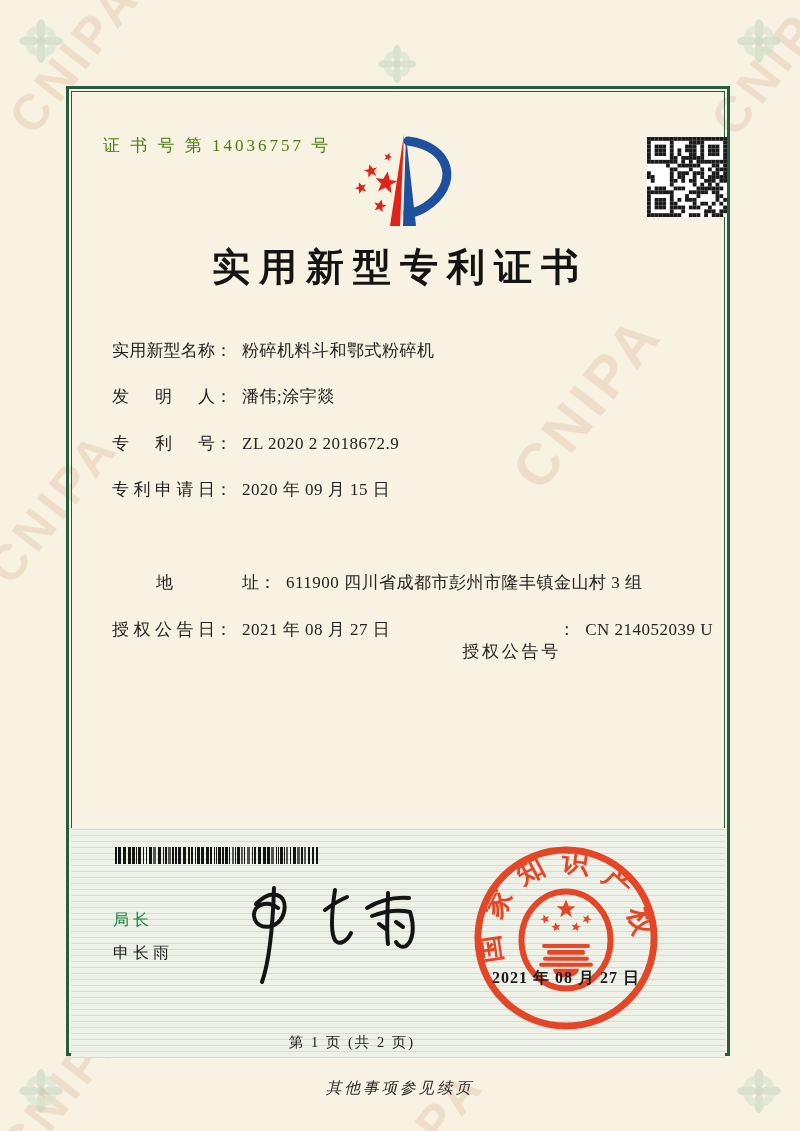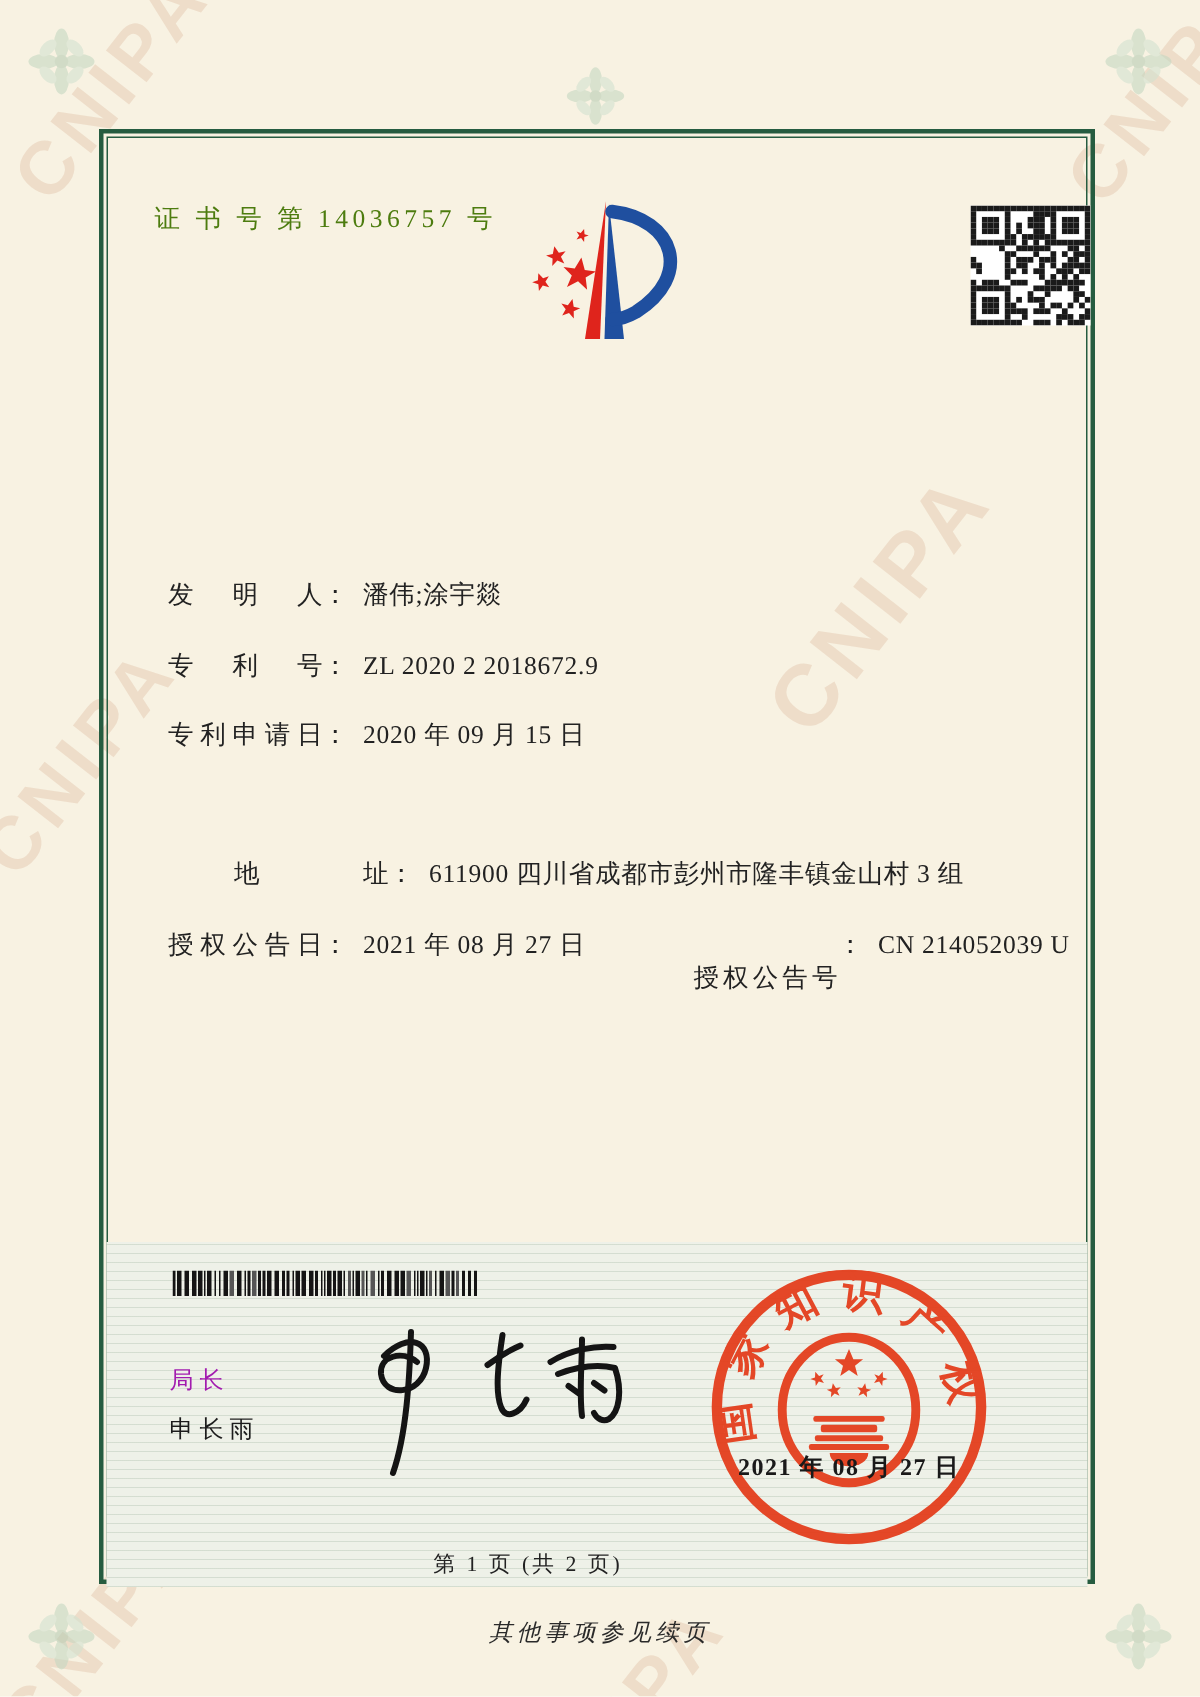--- a/index.html
+++ b/index.html
@@ -54,21 +54,21 @@
   .grant-pair2 { margin-left:72px; }
   
   .bodytext {
     position:absolute; left:112px; top:657px; width:578px; z-index:3;
     font-size:15.5px; line-height:29.5px; color:#1e1e1e; text-align:justify;
   }
   .bodytext p { text-indent:2em; }
   
   .barcode { position:absolute; left:115px; top:847px; width:205px; height:17px; z-index:3; }
   
-  .sig-role { position:absolute; left:113px; top:910px; font-size:16px; letter-spacing:4px; color:#a21caf; z-index:3; }
+  .sig-role { position:absolute; left:113px; top:910px; font-size:16px; letter-spacing:4px; color:#15803d; z-index:3; }
   .sig-name { position:absolute; left:113px; top:943px; font-size:16px; letter-spacing:4px; color:#1c1c1c; z-index:3; }
   .sig-script { position:absolute; left:228px; top:880px; width:195px; height:108px; z-index:3; }
   
   .seal { position:absolute; left:470px; top:842px; width:192px; height:192px; z-index:4; opacity:.93; }
   .seal-date {
     position:absolute; left:470px; top:968px; width:192px; text-align:center;
     font-size:16px; font-weight:bold; color:#191919; letter-spacing:1px; z-index:5;
     white-space:nowrap;
   }
   
@@ -389,21 +389,25 @@
       <rect x="32" y="80" width="4" height="4" fill="#1a1a1a"></rect>
       <rect x="44" y="80" width="4" height="4" fill="#1a1a1a"></rect>
       <rect x="48" y="80" width="4" height="4" fill="#1a1a1a"></rect>
       <rect x="52" y="80" width="4" height="4" fill="#1a1a1a"></rect>
       <rect x="60" y="80" width="4" height="4" fill="#1a1a1a"></rect>
       <rect x="68" y="80" width="4" height="4" fill="#1a1a1a"></rect>
       <rect x="72" y="80" width="4" height="4" fill="#1a1a1a"></rect>
       <rect x="76" y="80" width="4" height="4" fill="#1a1a1a"></rect>
     </svg>
 
-
+  <div class="title">实用新型专利证书</div>
+
+  <div class="field-row" style="top:339px;">
+    <span class="flabel">实用新型名称</span><span class="fcolon">：</span><span class="fvalue">粉碎机料斗和鄂式粉碎机</span>
+  </div>
   <div class="field-row" style="top:385px;">
     <span class="flabel">发明人</span><span class="fcolon">：</span><span class="fvalue">潘伟;涂宇燚</span>
   </div>
   <div class="field-row" style="top:432px;">
     <span class="flabel">专利号</span><span class="fcolon">：</span><span class="fvalue">ZL 2020 2 2018672.9</span>
   </div>
   <div class="field-row" style="top:478px;">
     <span class="flabel">专利申请日</span><span class="fcolon">：</span><span class="fvalue">2020 年 09 月 15 日</span>
   </div>
   <div class="field-row" style="top:571px;margin-left:44px;">

